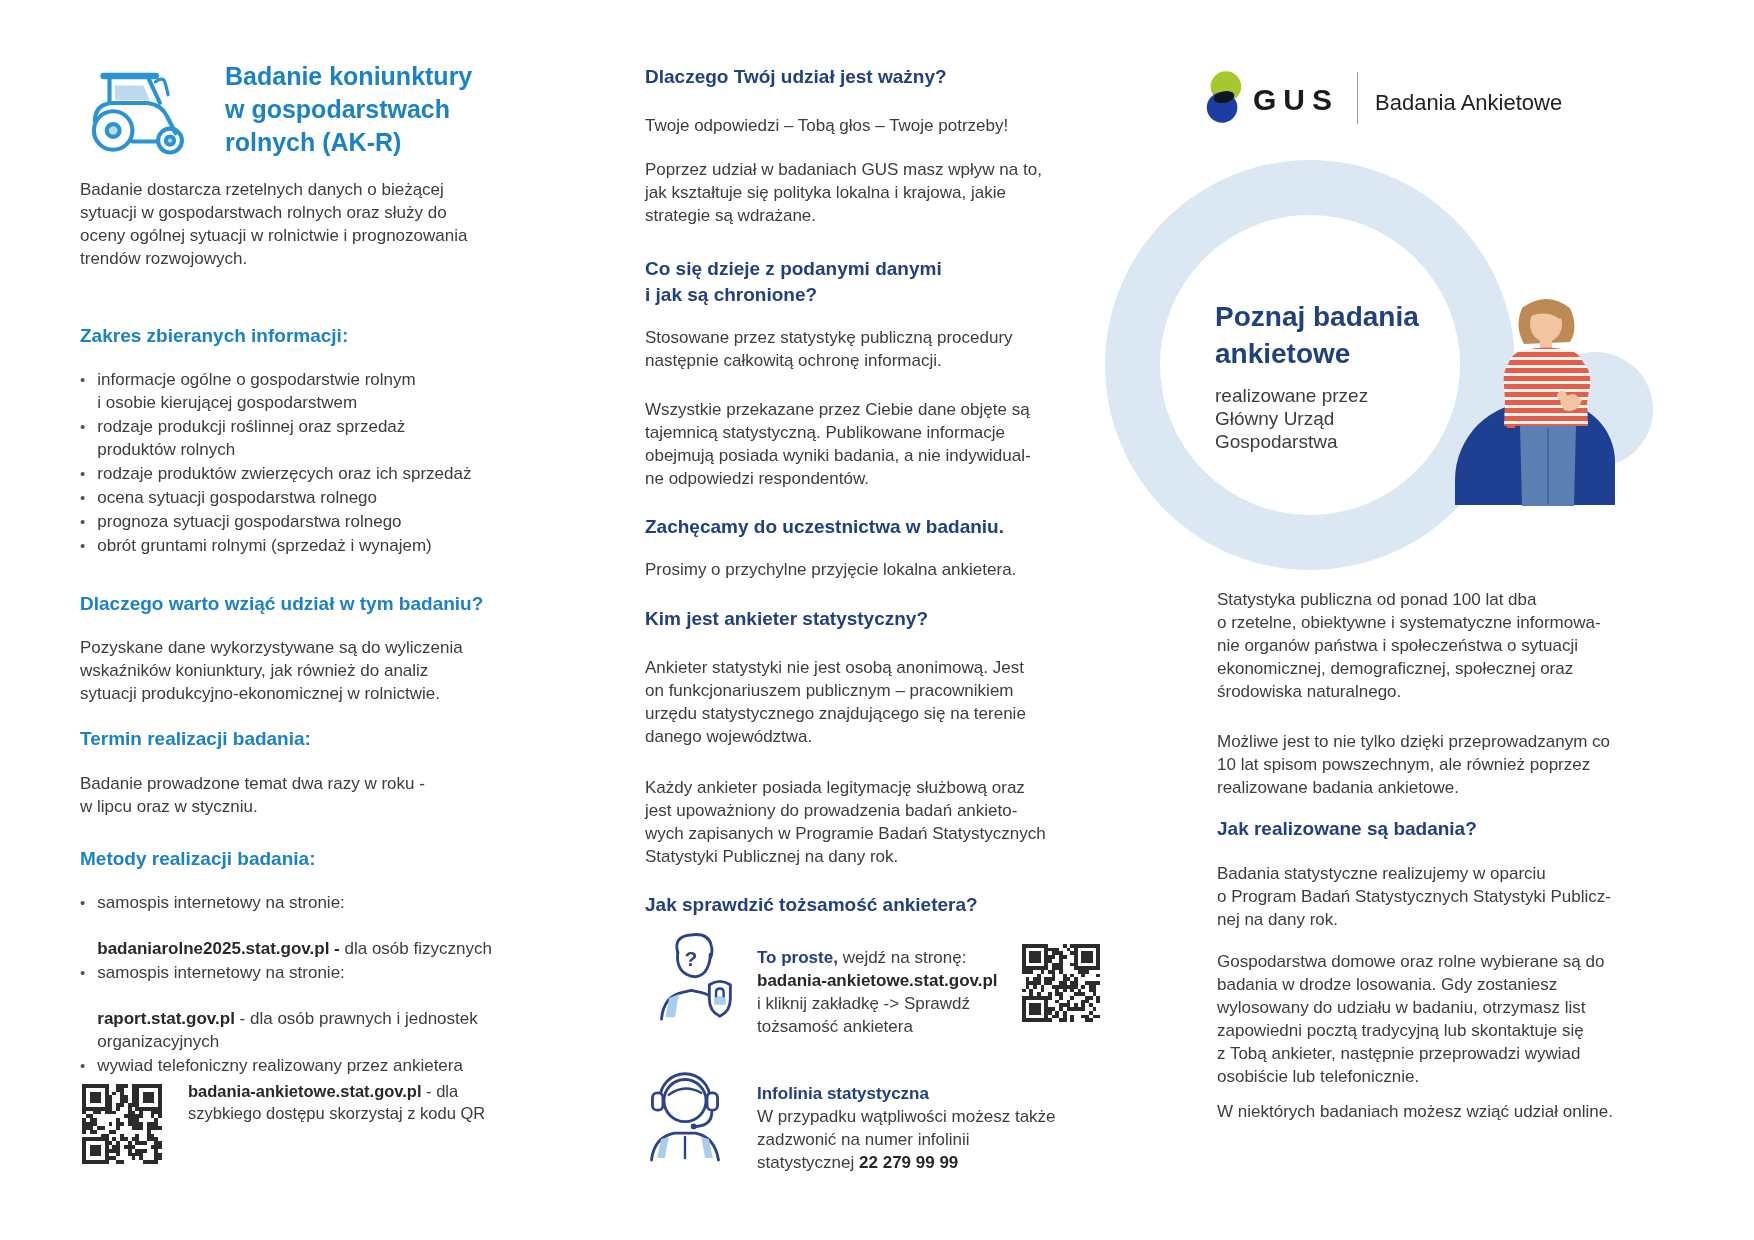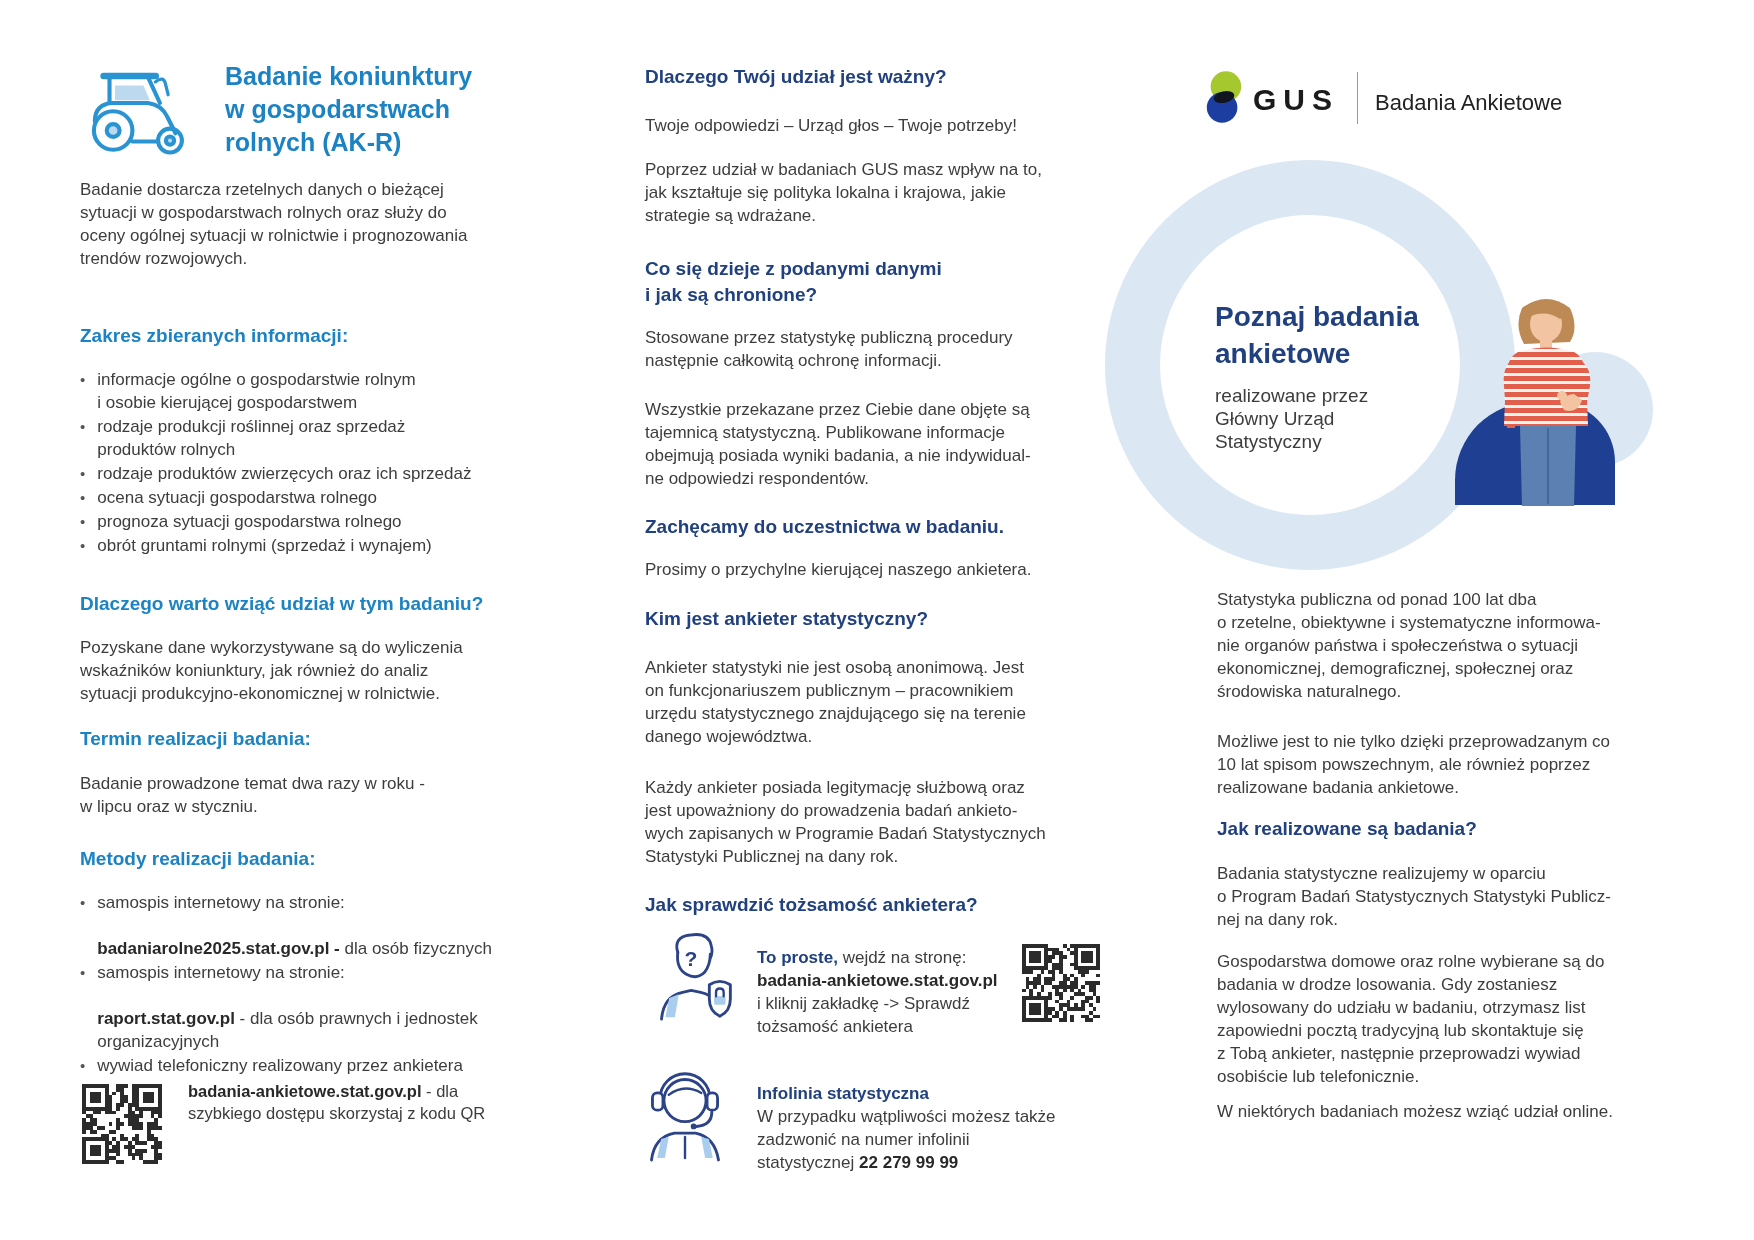--- a/index.html
+++ b/index.html
@@ -365,40 +365,40 @@
     <i style="grid-row:21;grid-column:18"></i>
     <i style="grid-row:21;grid-column:19"></i>
     <i style="grid-row:21;grid-column:20"></i>
   </div>
 
 <p class="abs body-txt prel" style="left:188px;top:1080px;width:345px;margin:0;font-size:16.5px;line-height:22px;"><b class="url">badania-ankietowe.stat.gov.pl</b><span>  - dla
 szybkiego dostępu skorzystaj z kodu QR</span></p>
 
 <h2 class="abs h-navy" style="left:645px;top:66px;">Dlaczego Twój udział jest ważny?</h2>
 
-<p class="abs body-txt" style="left:645px;top:114px;width:440px;margin:0;">Twoje odpowiedzi – Urząd głos – Twoje potrzeby!</p>
+<p class="abs body-txt" style="left:645px;top:114px;width:440px;margin:0;">Twoje odpowiedzi – Tobą głos – Twoje potrzeby!</p>
 
 <p class="abs body-txt prel" style="left:645px;top:158px;width:440px;margin:0;">Poprzez udział w badaniach GUS masz wpływ na to,
 jak kształtuje się polityka lokalna i krajowa, jakie
 strategie są wdrażane.</p>
 
 <h2 class="abs h-navy prel" style="left:645px;top:256px;line-height:26px;">Co się dzieje z podanymi danymi
 i jak są chronione?</h2>
 
 <p class="abs body-txt prel" style="left:645px;top:326px;width:440px;margin:0;">Stosowane przez statystykę publiczną procedury
 następnie całkowitą ochronę informacji.</p>
 
 <p class="abs body-txt prel" style="left:645px;top:398px;width:445px;margin:0;">Wszystkie przekazane przez Ciebie dane objęte są
 tajemnicą statystyczną. Publikowane informacje
 obejmują posiada wyniki badania, a nie indywidual-
 ne odpowiedzi respondentów.</p>
 
 <h2 class="abs h-navy" style="left:645px;top:516px;">Zachęcamy do uczestnictwa w badaniu.</h2>
 
-<p class="abs body-txt" style="left:645px;top:558px;width:440px;margin:0;">Prosimy o przychylne kierującej naszego ankietera.</p>
+<p class="abs body-txt" style="left:645px;top:558px;width:440px;margin:0;">Prosimy o przychylne przyjęcie lokalna ankietera.</p>
 
 <h2 class="abs h-navy" style="left:645px;top:608px;">Kim jest ankieter statystyczny?</h2>
 
 <p class="abs body-txt prel" style="left:645px;top:656px;width:440px;margin:0;">Ankieter statystyki nie jest osobą anonimową. Jest
 on funkcjonariuszem publicznym – pracownikiem
 urzędu statystycznego znajdującego się na terenie
 danego województwa.</p>
 
 <p class="abs body-txt prel" style="left:645px;top:776px;width:445px;margin:0;">Każdy ankieter posiada legitymację służbową oraz
 jest upoważniony do prowadzenia badań ankieto-
@@ -697,21 +697,21 @@
 <div class="abs vdiv" style="left:1357px;top:72px;height:52px;"></div>
 <span class="abs brand-tag" style="left:1375px;top:90px;">Badania Ankietowe</span>
 
 <div class="abs ring" style="left:1105px;top:160px;width:410px;height:410px;"></div>
 
 <h2 class="abs hero-title prel" style="left:1215px;top:298px;">Poznaj badania
 ankietowe</h2>
 
 <p class="abs hero-sub prel" style="left:1215px;top:384px;margin:0;">realizowane przez
 Główny Urząd
-Statystyczny</p>
+Gospodarstwa</p>
 
 <div class="abs pale-circle" style="left:1538px;top:352px;width:115px;height:115px;z-index:1;"></div>
 
 <div class="abs blob" style="left:1455px;top:402px;width:160px;height:103px;z-index:2;"></div>
 
 <div class="abs" style="left:1490px;top:288px;width:112px;height:218px;z-index:3;">
   <svg viewBox="0 0 112 218" width="112" height="218">
     <defs>
       <pattern id="stripes" width="10" height="8" patternUnits="userSpaceOnUse">
         <rect width="10" height="8" fill="#e2604b"></rect>

